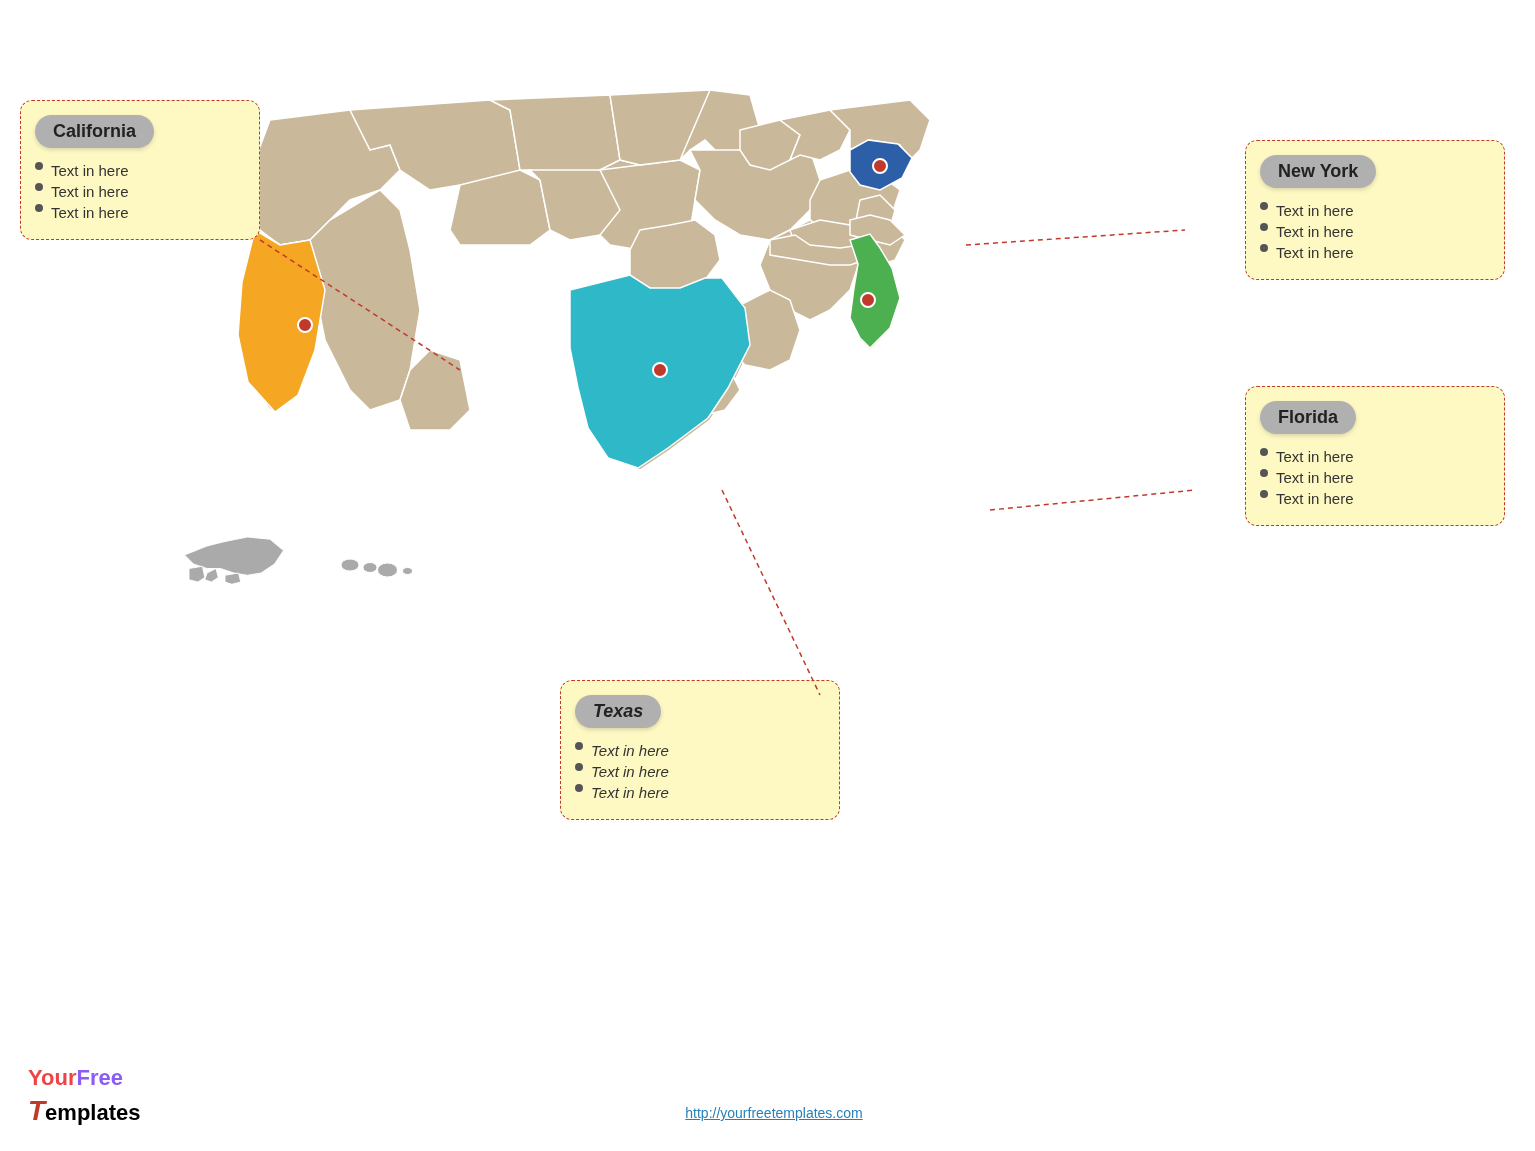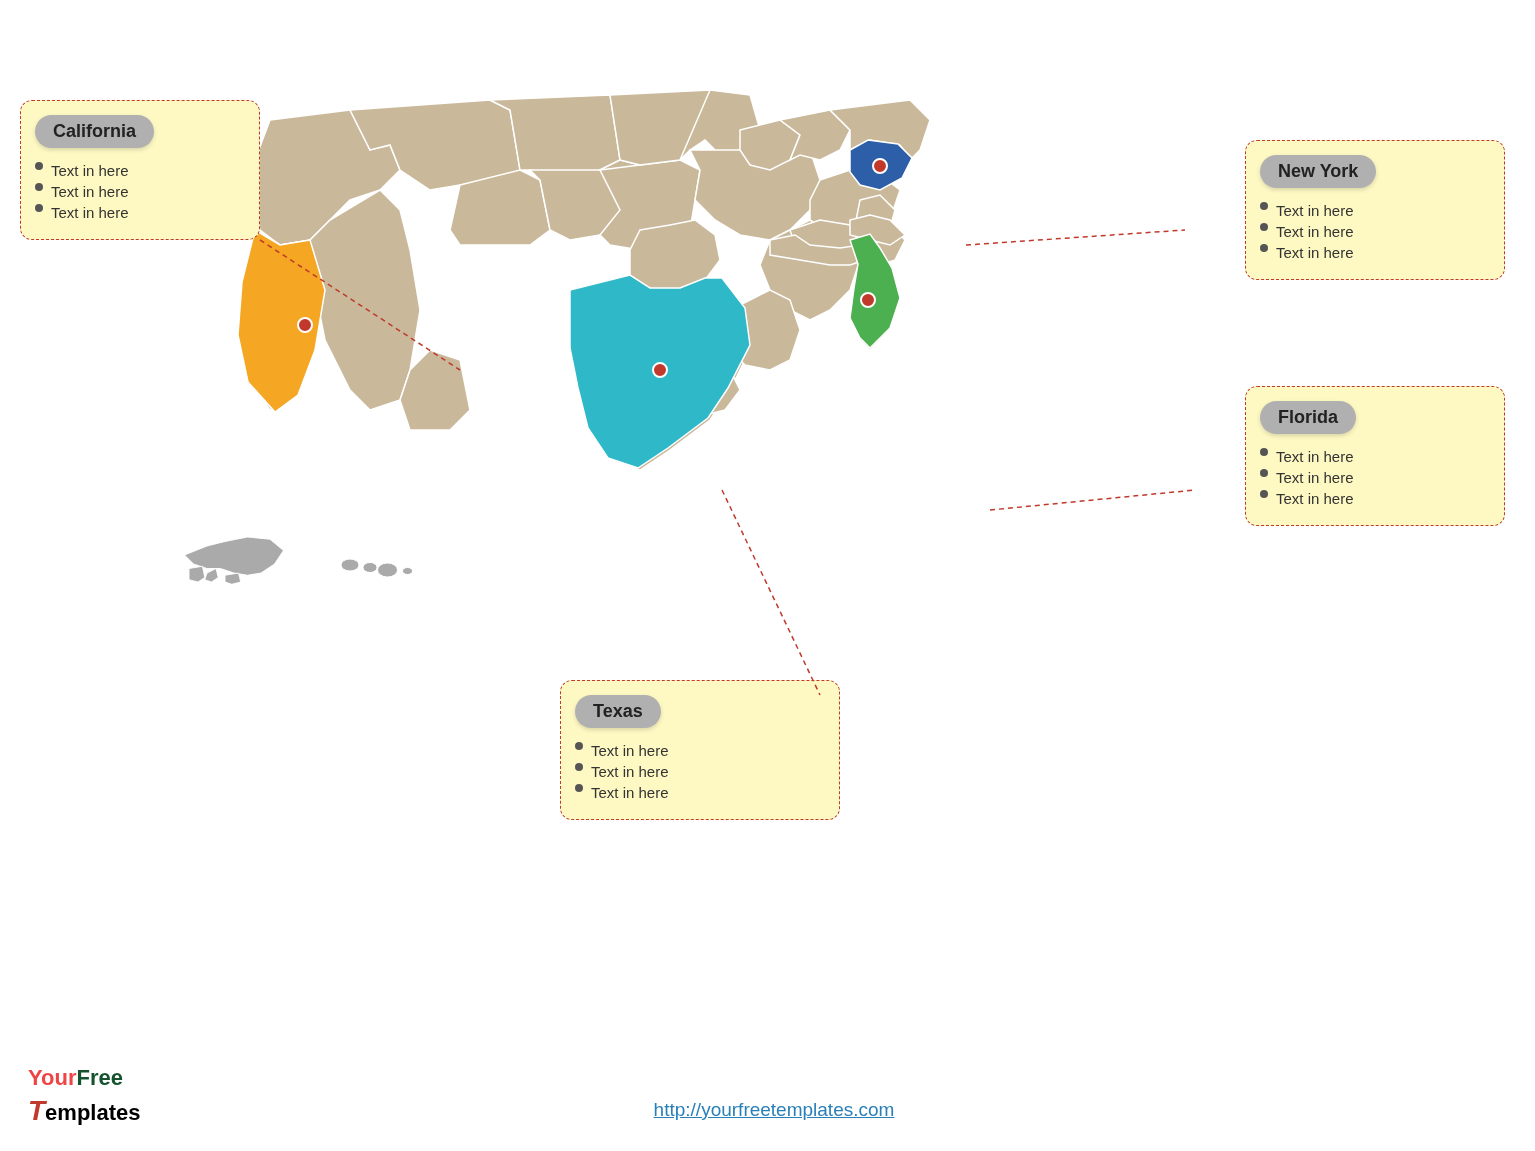--- a/index.html
+++ b/index.html
@@ -93,35 +93,36 @@
       top: 386px;
       right: 30px;
       width: 260px;
     }
 
     
     .callout-texas {
       top: 680px;
       left: 560px;
       width: 280px;
+      font-style: italic;
     }
 
     
     .footer {
       position: absolute;
       bottom: 30px;
       left: 0;
       width: 100%;
       display: flex;
       align-items: center;
       justify-content: center;
     }
 
     .footer-link {
-      font-size: 19px;
+      font-size: 14px;
       color: #2980b9;
       text-decoration: underline;
       margin-left: 13px;
     }
 
     
     .connector-svg {
       position: absolute;
       top: 0;
       left: 0;
@@ -311,20 +312,20 @@
       <span>Text in here</span>
     </div>
   </div>
 
   <div class="footer">
     <a class="footer-link" href="#">http://yourfreetemplates.com</a>
   </div>
 
   <div style="position:absolute; bottom:22px; left:28px;">
     <div style="font-size:22px; font-weight:bold; color:#333; line-height:1.3;">
-      <span style="color:#ef4444;">Your</span><span style="color:#14532d;">Free</span>
+      <span style="color:#ef4444;">Your</span><span style="color:#8b5cf6;">Free</span>
     </div>
     <div style="font-size:22px; font-weight:bold; line-height:1.3;">
       <span style="color:#c0392b; font-style:italic; font-size:28px;">T</span><span style="color:#000000;">emplates</span>
     </div>
   </div>
 
 </div>
 
 </body></html>

